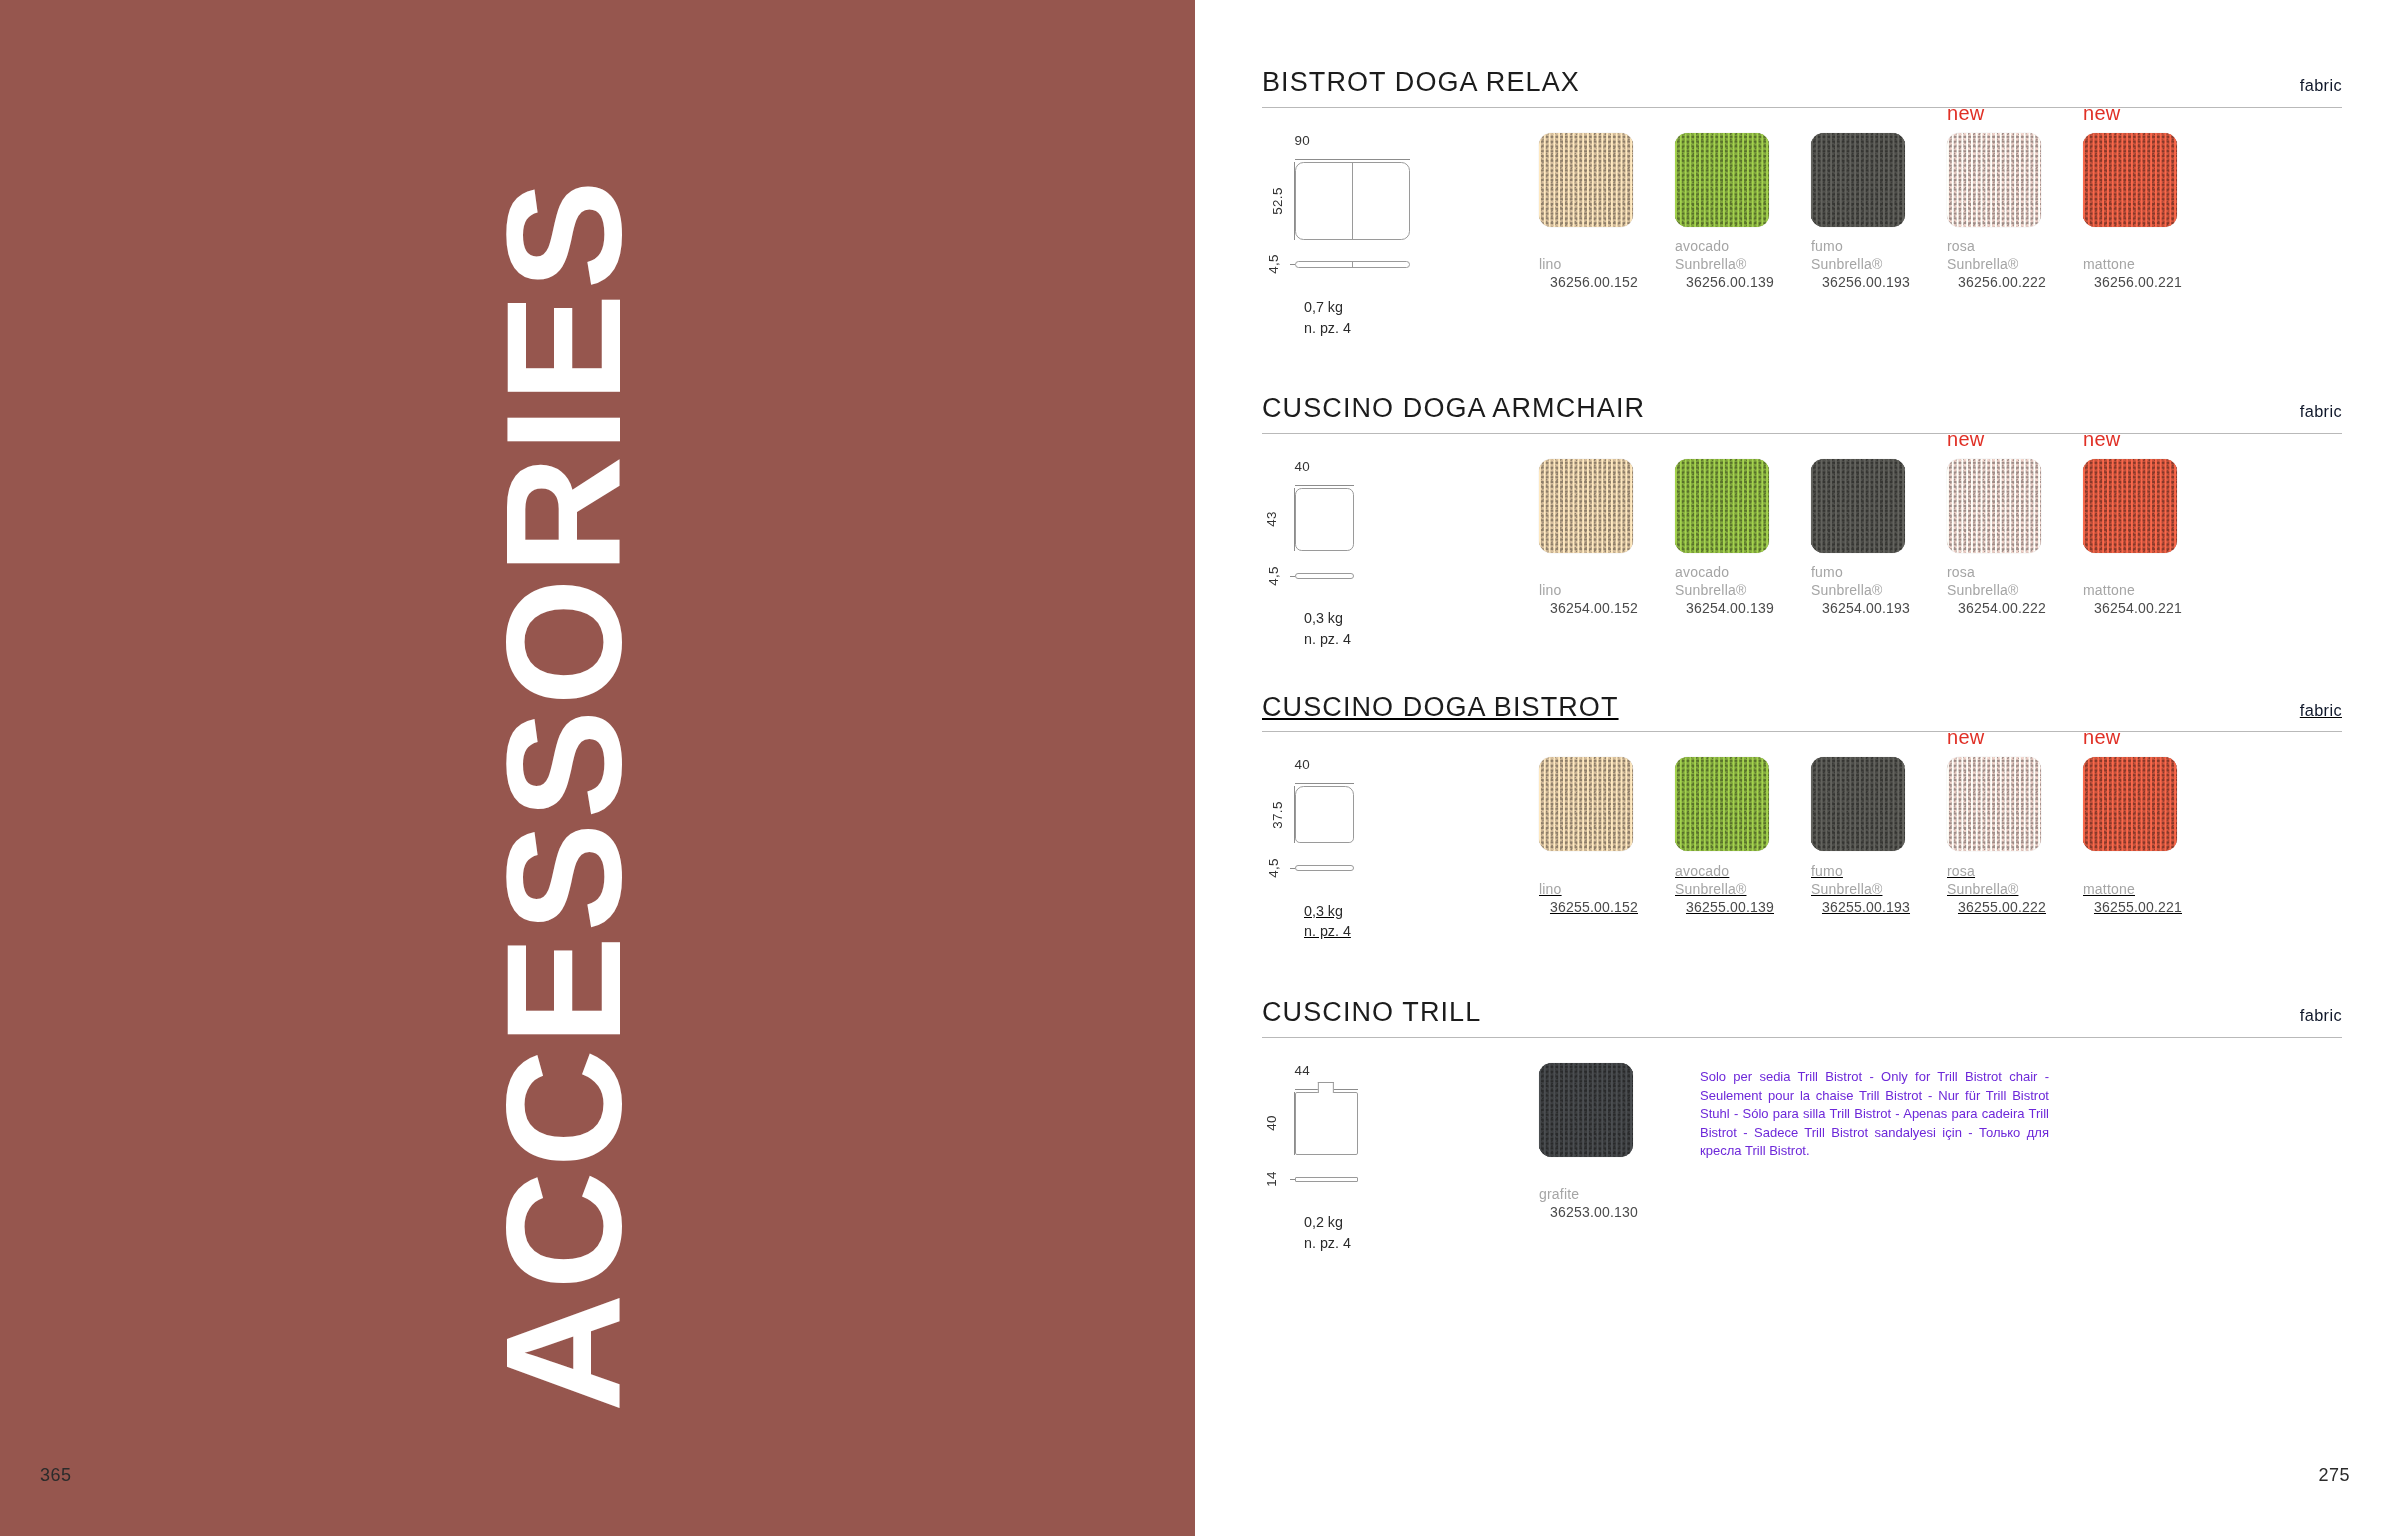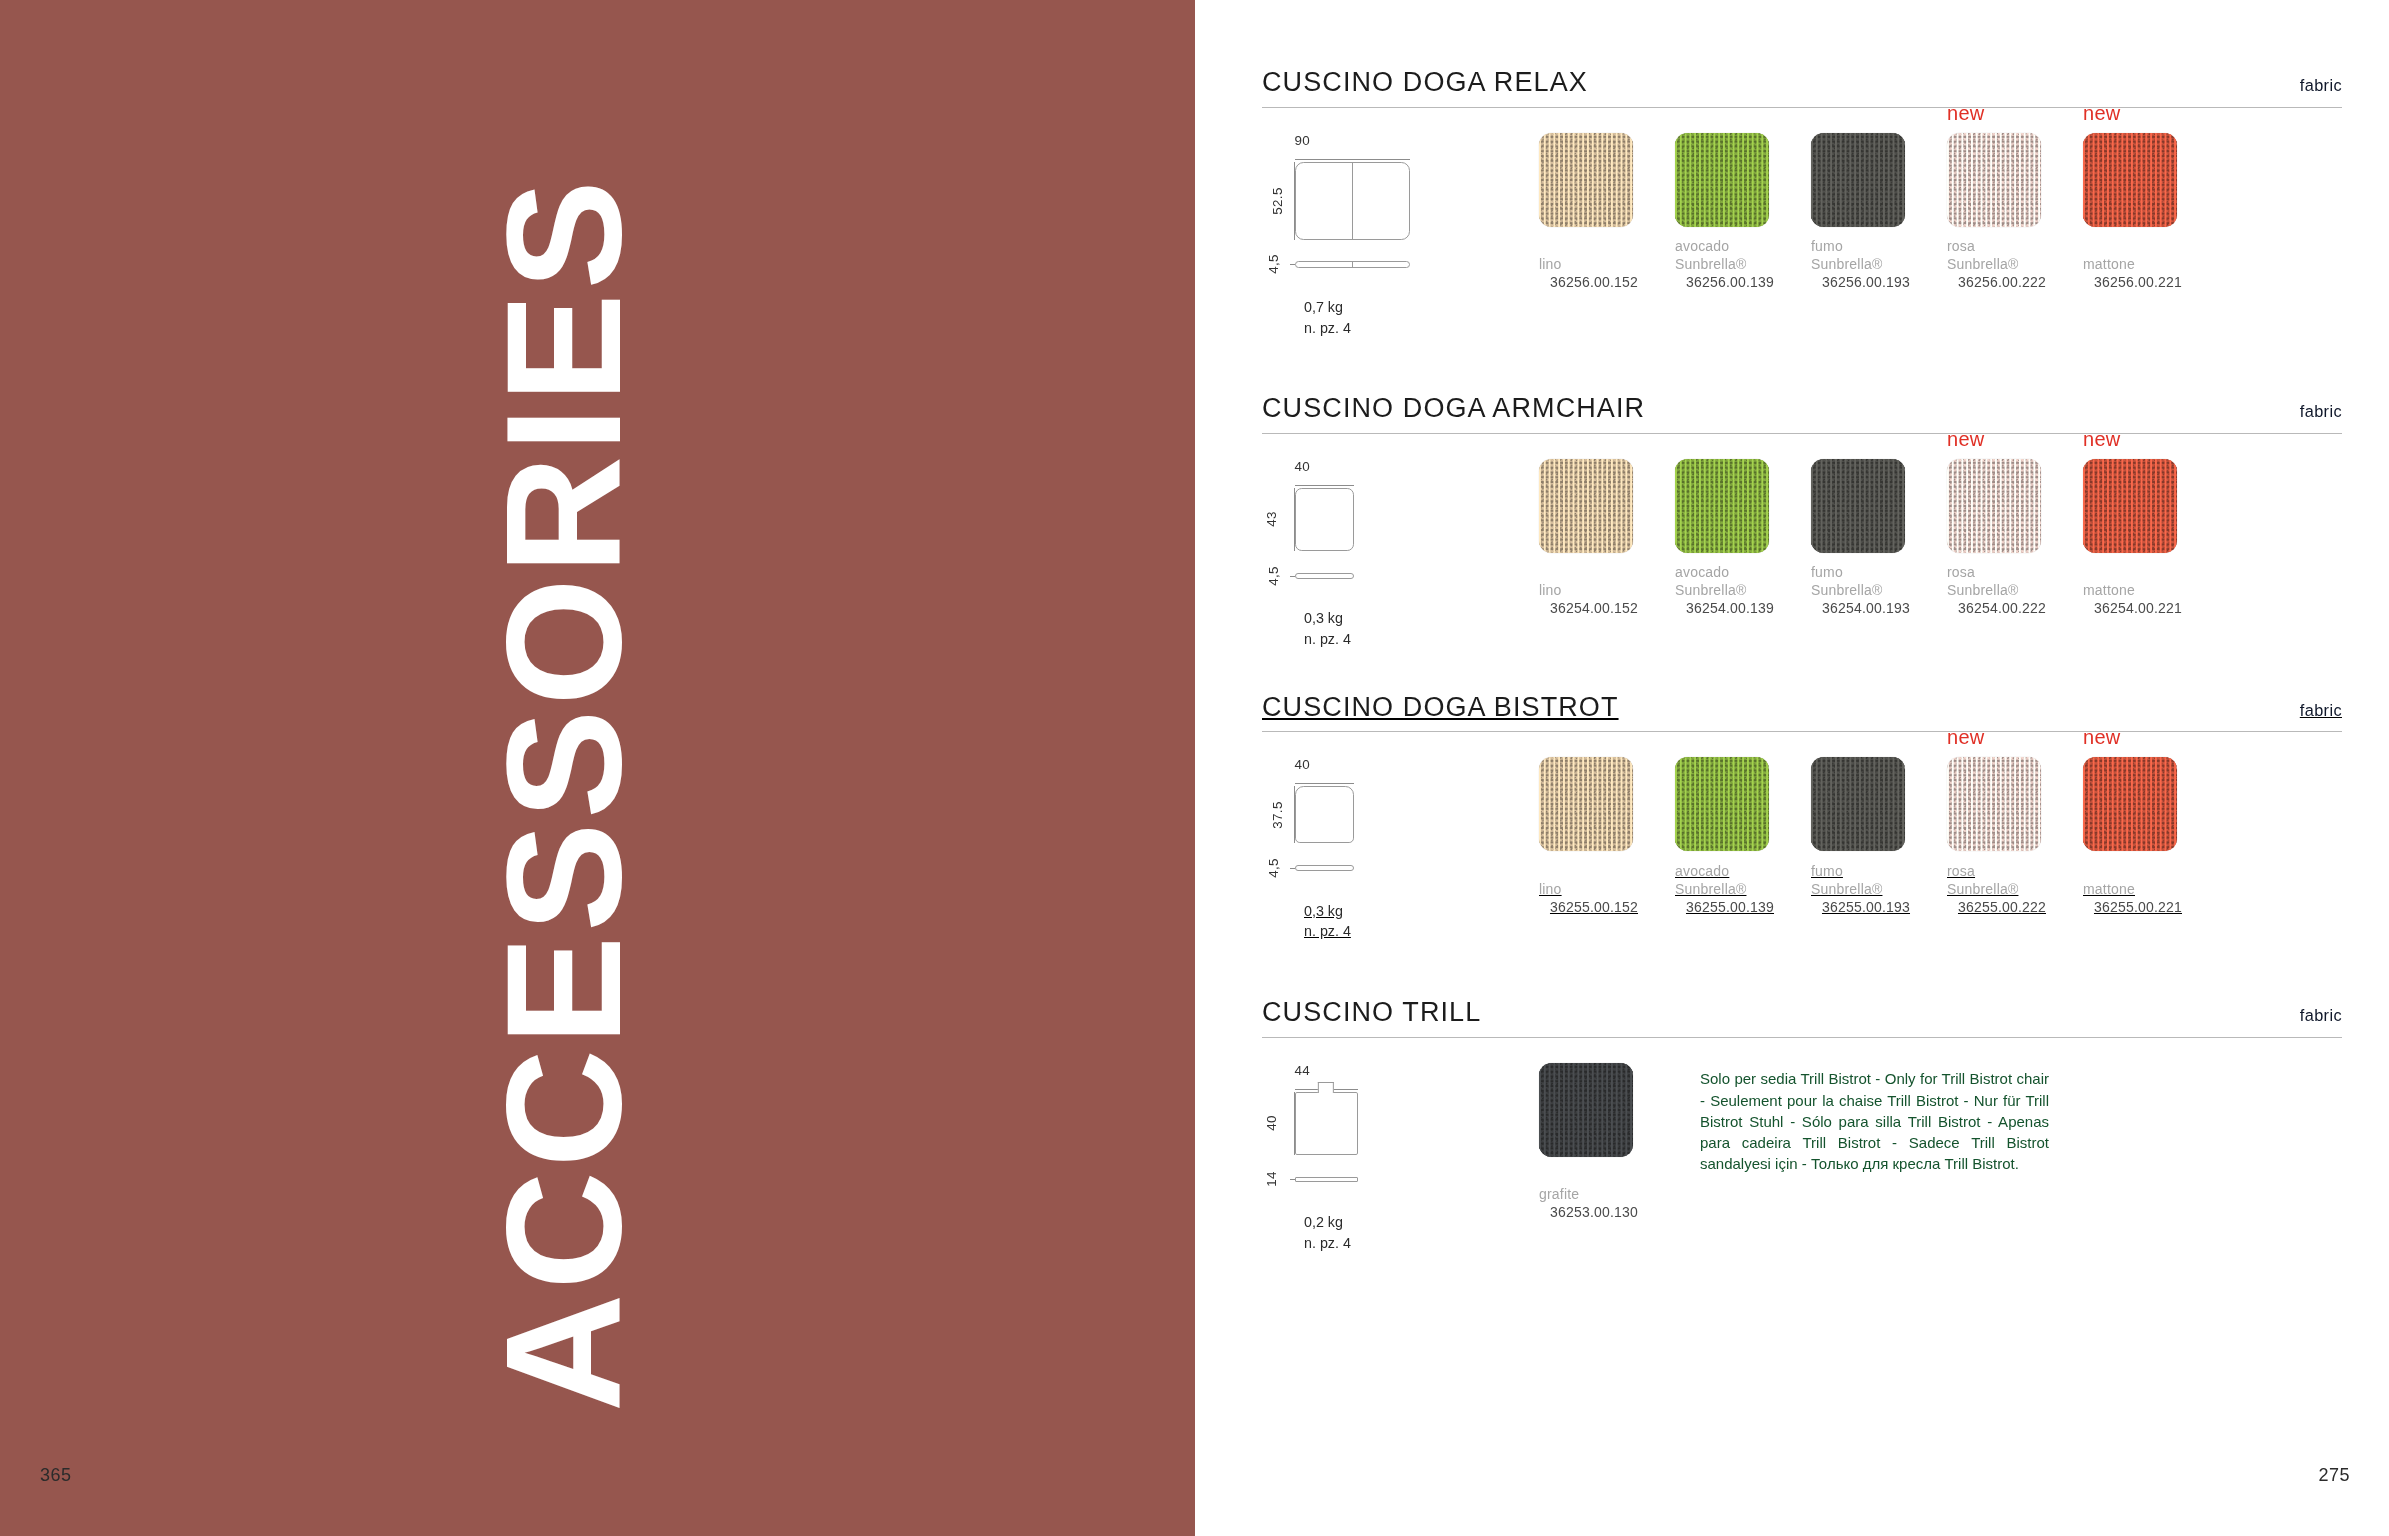--- a/index.html
+++ b/index.html
@@ -204,44 +204,44 @@
   .sw-code {
     font-size: 14px;
     color: #4a4a4a;
     letter-spacing: 0.2px;
     text-align: center;
   }
 
   .note {
     margin-left: 25px;
     width: 349px;
-    font-size: 15px;
+    font-size: 13px;
     line-height: 1.42;
-    color: #14532d;
+    color: #6d28d9;
     text-align: justify;
     padding-top: 5.7px;
   }
 </style>
 </head>
 <body>
 
 <div class="spread">
 
   <div class="page-left">
     <div class="chapter-title">
       <span>ACCESSORIES</span>
     </div>
     <div class="page-num-left">365</div>
   </div>
 
   <div class="page-right">
     <div class="sections" id="sections">
         <div class="section" style="margin-bottom: 55px;">
           <div class="section-head">
-            <div class="section-title">CUSCINO DOGA RELAX</div>
+            <div class="section-title">BISTROT DOGA RELAX</div>
             <div class="section-tag">fabric</div>
           </div>
           <div class="section-body">
             <div class="tech">
               <div class="tech-inner">
                 <div class="dim-top" style="width: 115px;">
                   <div class="dim-label">90</div>
                   <div class="dim-rule"></div>
                 </div>
                 <div class="plan-row">

